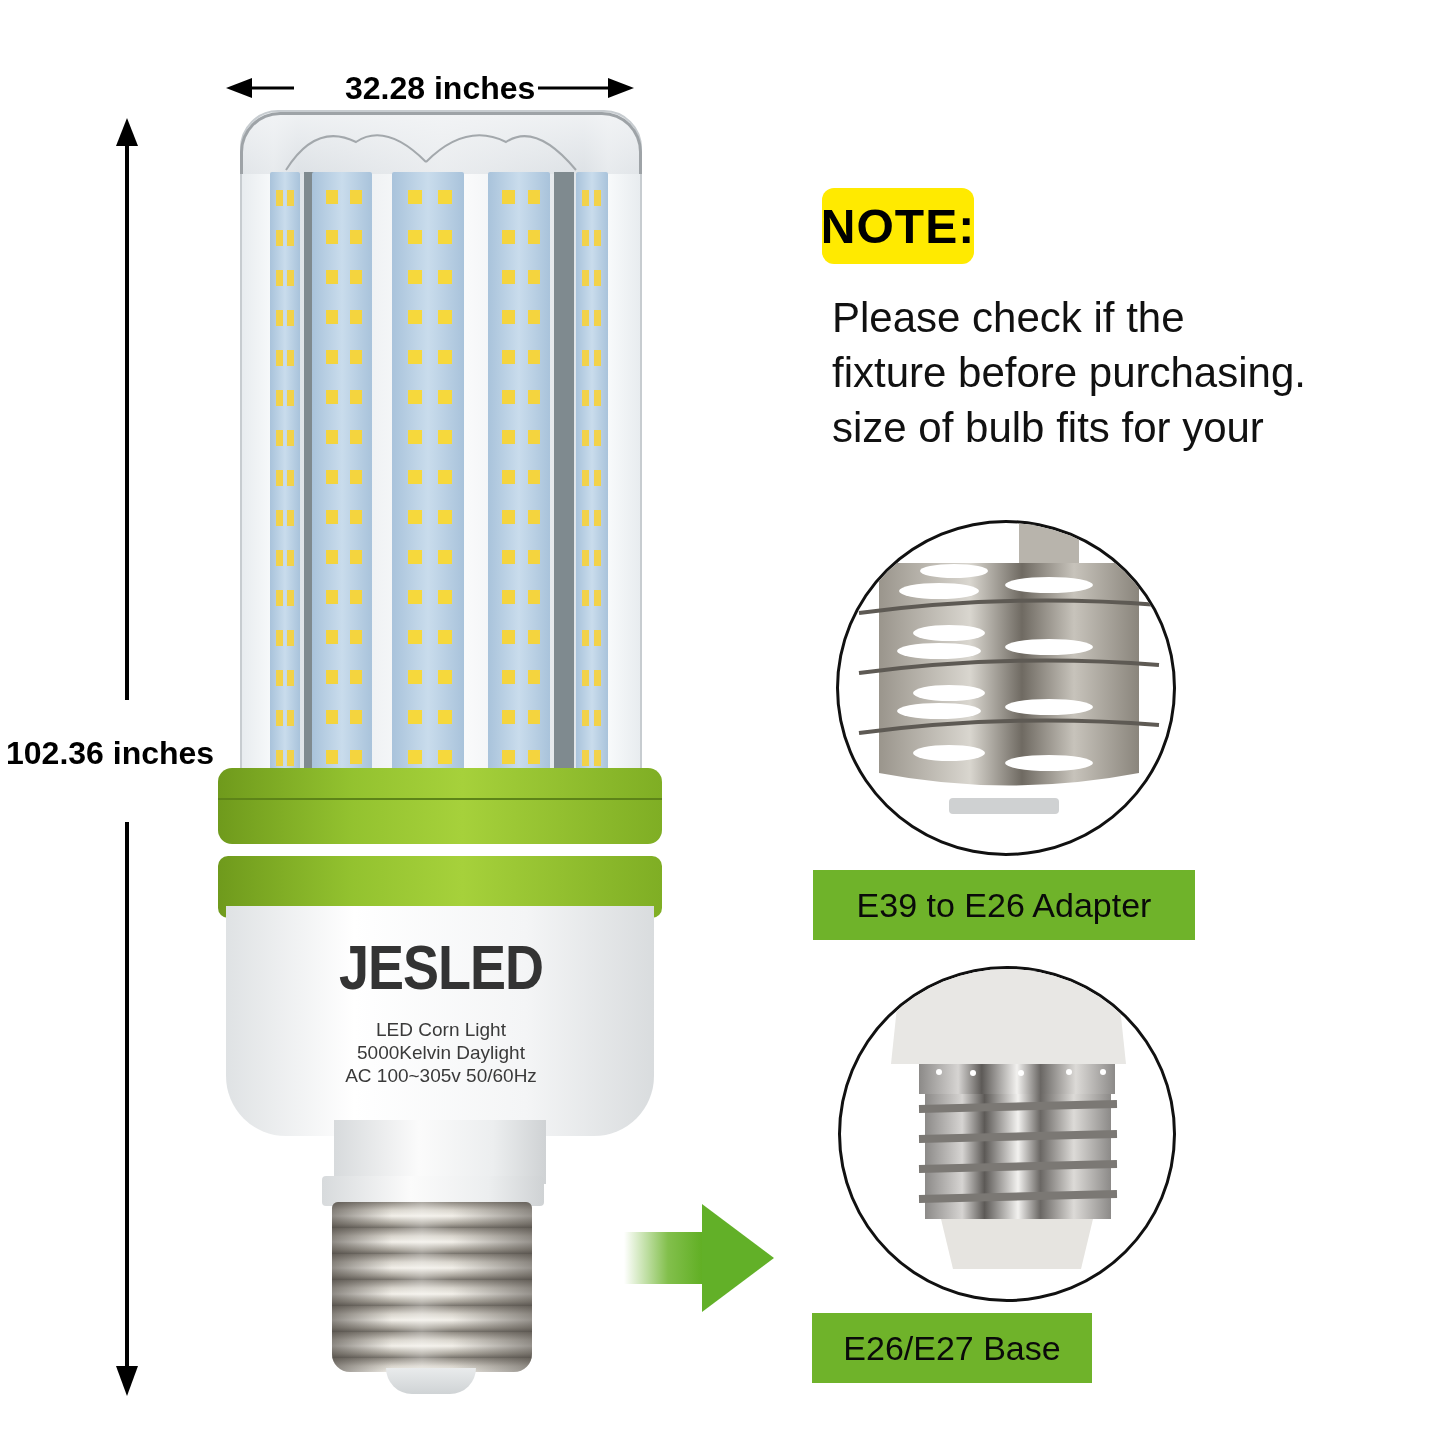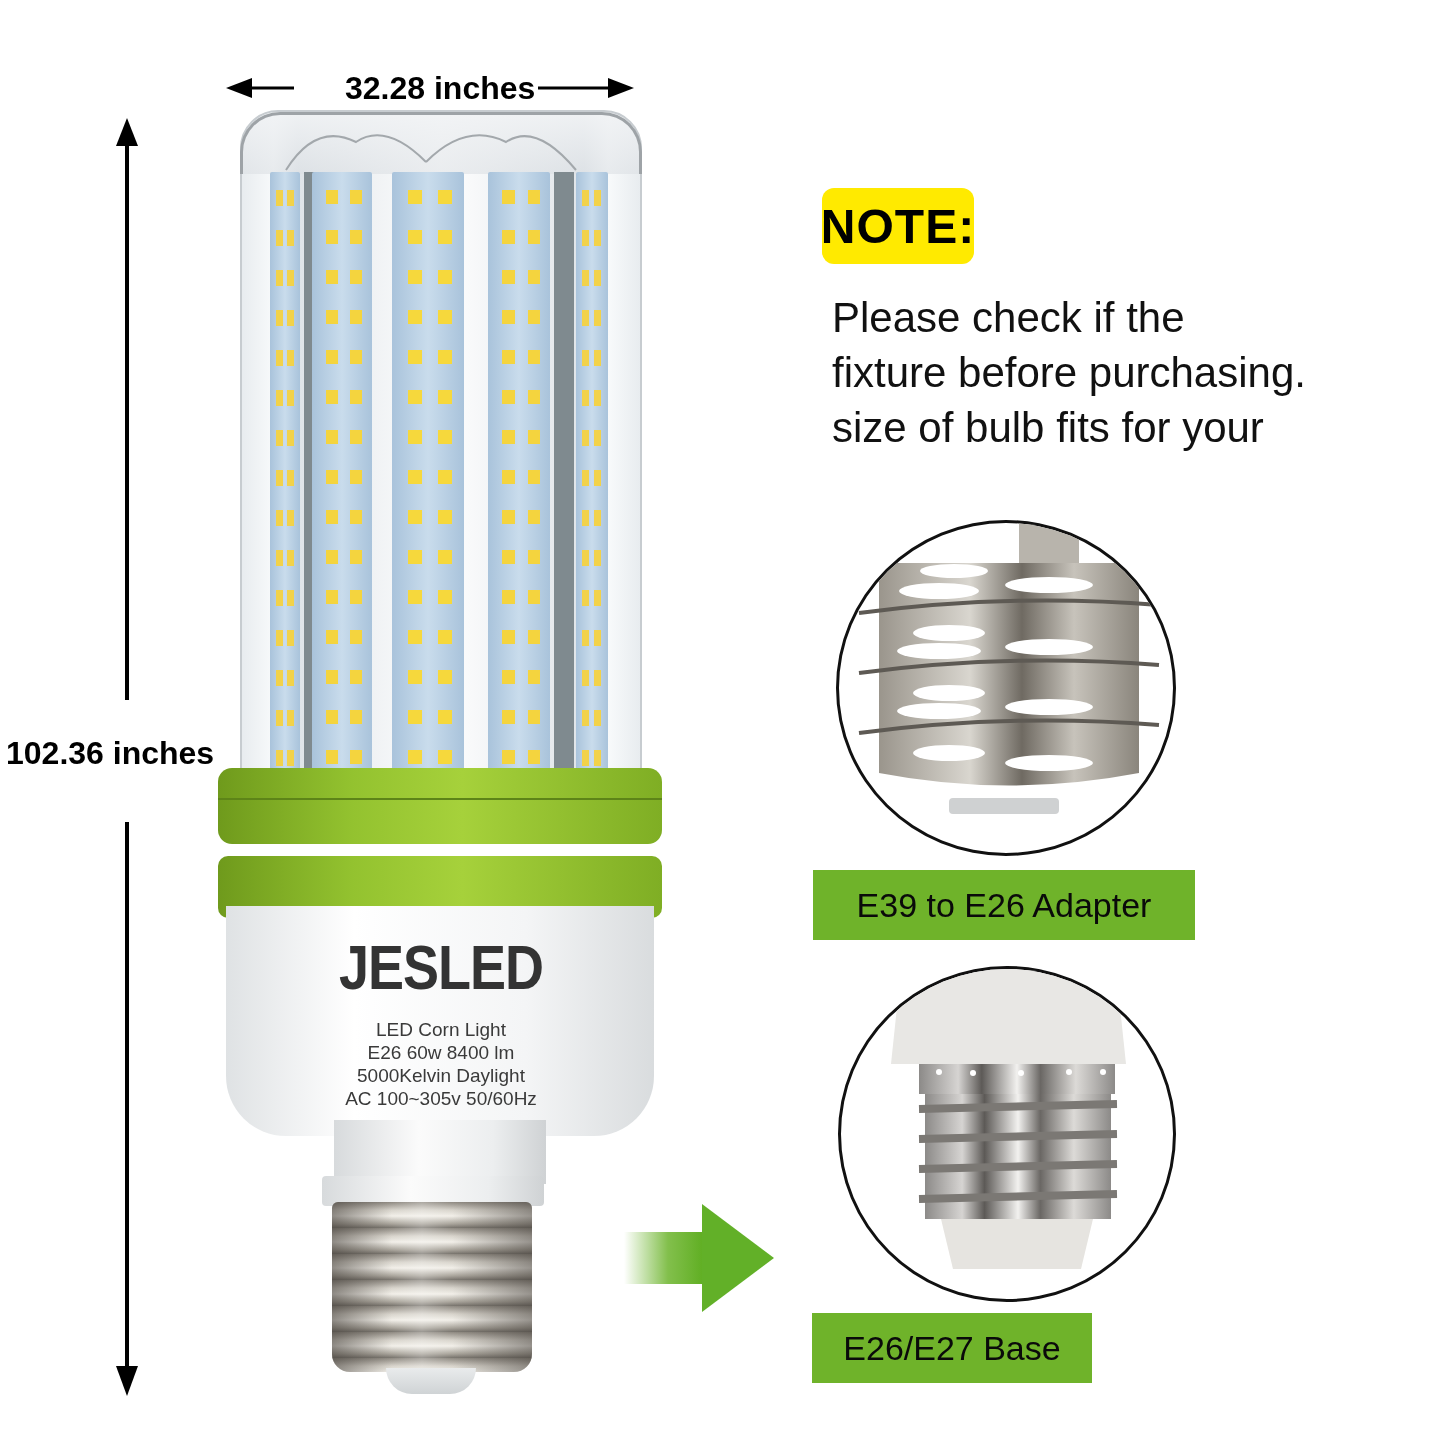--- a/index.html
+++ b/index.html
@@ -99,21 +99,20 @@
   </div>
 
   <div class="abs ring" style="left:-18px;top:658px;width:444px;height:76px;"></div>
   <div class="abs" style="left:-18px;top:688px;width:444px;height:2px;background:#5d8418;"></div>
   <div class="abs ring" style="left:-18px;top:746px;width:444px;height:62px;border-radius:10px;"></div>
 
   <div class="abs body-white" style="left:-10px;top:796px;width:428px;height:230px;border-radius:0 0 60px 60px;"></div>
   <div class="abs brand" style="left:0;top:826px;width:410px;">JESLED</div>
   <div class="abs" style="left:0;top:888px;width:410px;margin-top:20px;">
     <div class="spec">LED Corn Light</div>
-    <div class="spec">E26 60w 8400 lm</div>
     <div class="spec">5000Kelvin Daylight</div>
     <div class="spec">AC 100~305v 50/60Hz</div>
   </div>
 
   <div class="abs neck" style="left:98px;top:1010px;width:212px;height:64px;"></div>
   <div class="abs neck" style="left:86px;top:1066px;width:222px;height:30px;border-radius:4px;"></div>
 
   <div class="abs screw" style="left:96px;top:1092px;width:200px;height:170px;"></div>
   <div class="abs screw-shade" style="left:96px;top:1092px;width:200px;height:170px;border-radius:6px 6px 18px 18px;"></div>
   <div class="abs" style="left:150px;top:1258px;width:90px;height:26px;border-radius:0 0 30px 30px;background:linear-gradient(180deg,#e9ebec,#cfd3d5);"></div>

